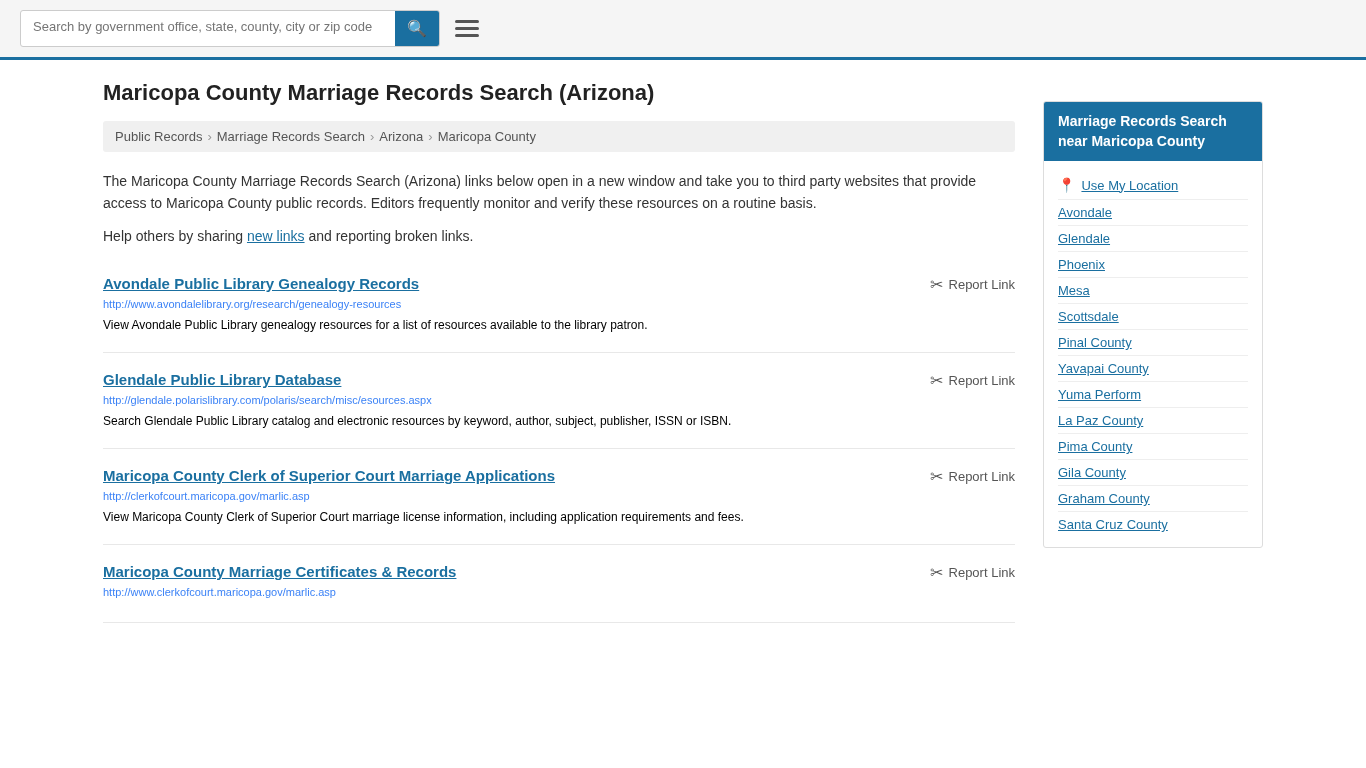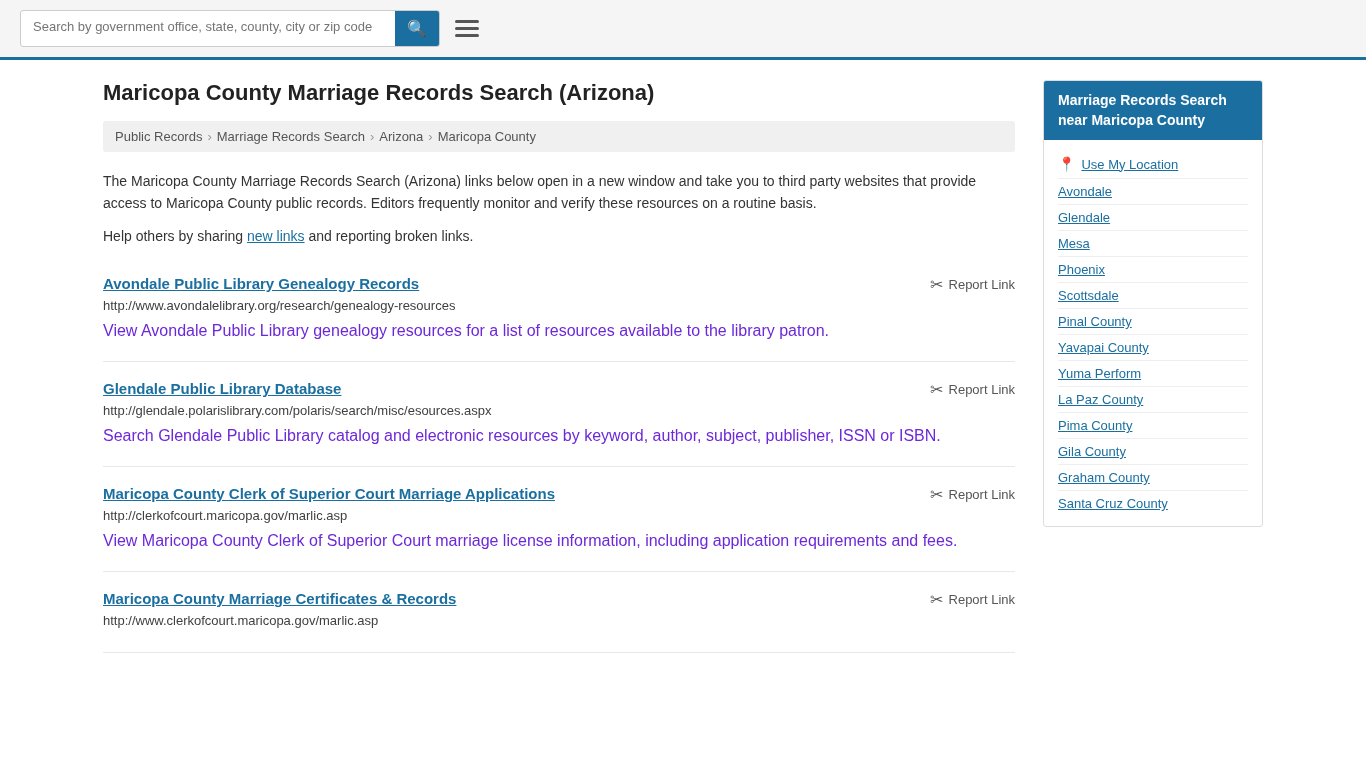--- a/index.html
+++ b/index.html
@@ -96,20 +96,21 @@
       padding: 20px 20px;
       display: flex;
       gap: 28px;
     }
     .main-content {
       flex: 1;
     }
     .sidebar {
       width: 220px;
       flex-shrink: 0;
+      margin-top: 21px;
     }
 
     
     .page-title {
       font-size: 22px;
       font-weight: bold;
       color: #222;
       margin-bottom: 15px;
     }
 
@@ -168,27 +169,27 @@
       font-size: 13px;
       color: #555;
       cursor: pointer;
       white-space: nowrap;
       margin-left: 20px;
     }
     .report-icon {
       font-size: 16px;
     }
     .result-url {
-      color: #404040;
-      font-size: 13px;
+      color: #3b82f6;
+      font-size: 11px;
       margin-bottom: 6px;
     }
     .result-desc {
-      font-size: 16px;
-      color: #6d28d9;
+      font-size: 12px;
+      color: #000000;
       line-height: 1.5;
     }
 
     
     .sidebar-box {
       border: 1px solid #ddd;
       border-radius: 3px;
       margin-bottom: 20px;
       overflow: hidden;
     }
@@ -320,22 +321,22 @@
   <div class="sidebar">
     <div class="sidebar-box">
       <div class="sidebar-header">Marriage Records Search near Maricopa County</div>
       <div class="sidebar-content">
         <div class="sidebar-location">
           <span class="location-icon">📍</span>
           <a style="color:#1a6fa0;text-decoration:underline;font-size:13px;">Use My Location</a>
         </div>
         <a class="sidebar-link">Avondale</a>
         <a class="sidebar-link">Glendale</a>
+        <a class="sidebar-link">Phoenix</a>
         <a class="sidebar-link">Mesa</a>
-        <a class="sidebar-link">Phoenix</a>
         <a class="sidebar-link">Scottsdale</a>
         <a class="sidebar-link">Pinal County</a>
         <a class="sidebar-link">Yavapai County</a>
         <a class="sidebar-link">Yuma Perform</a>
         <a class="sidebar-link">La Paz County</a>
         <a class="sidebar-link">Pima County</a>
         <a class="sidebar-link">Gila County</a>
         <a class="sidebar-link">Graham County</a>
         <a class="sidebar-link">Santa Cruz County</a>
       </div>

